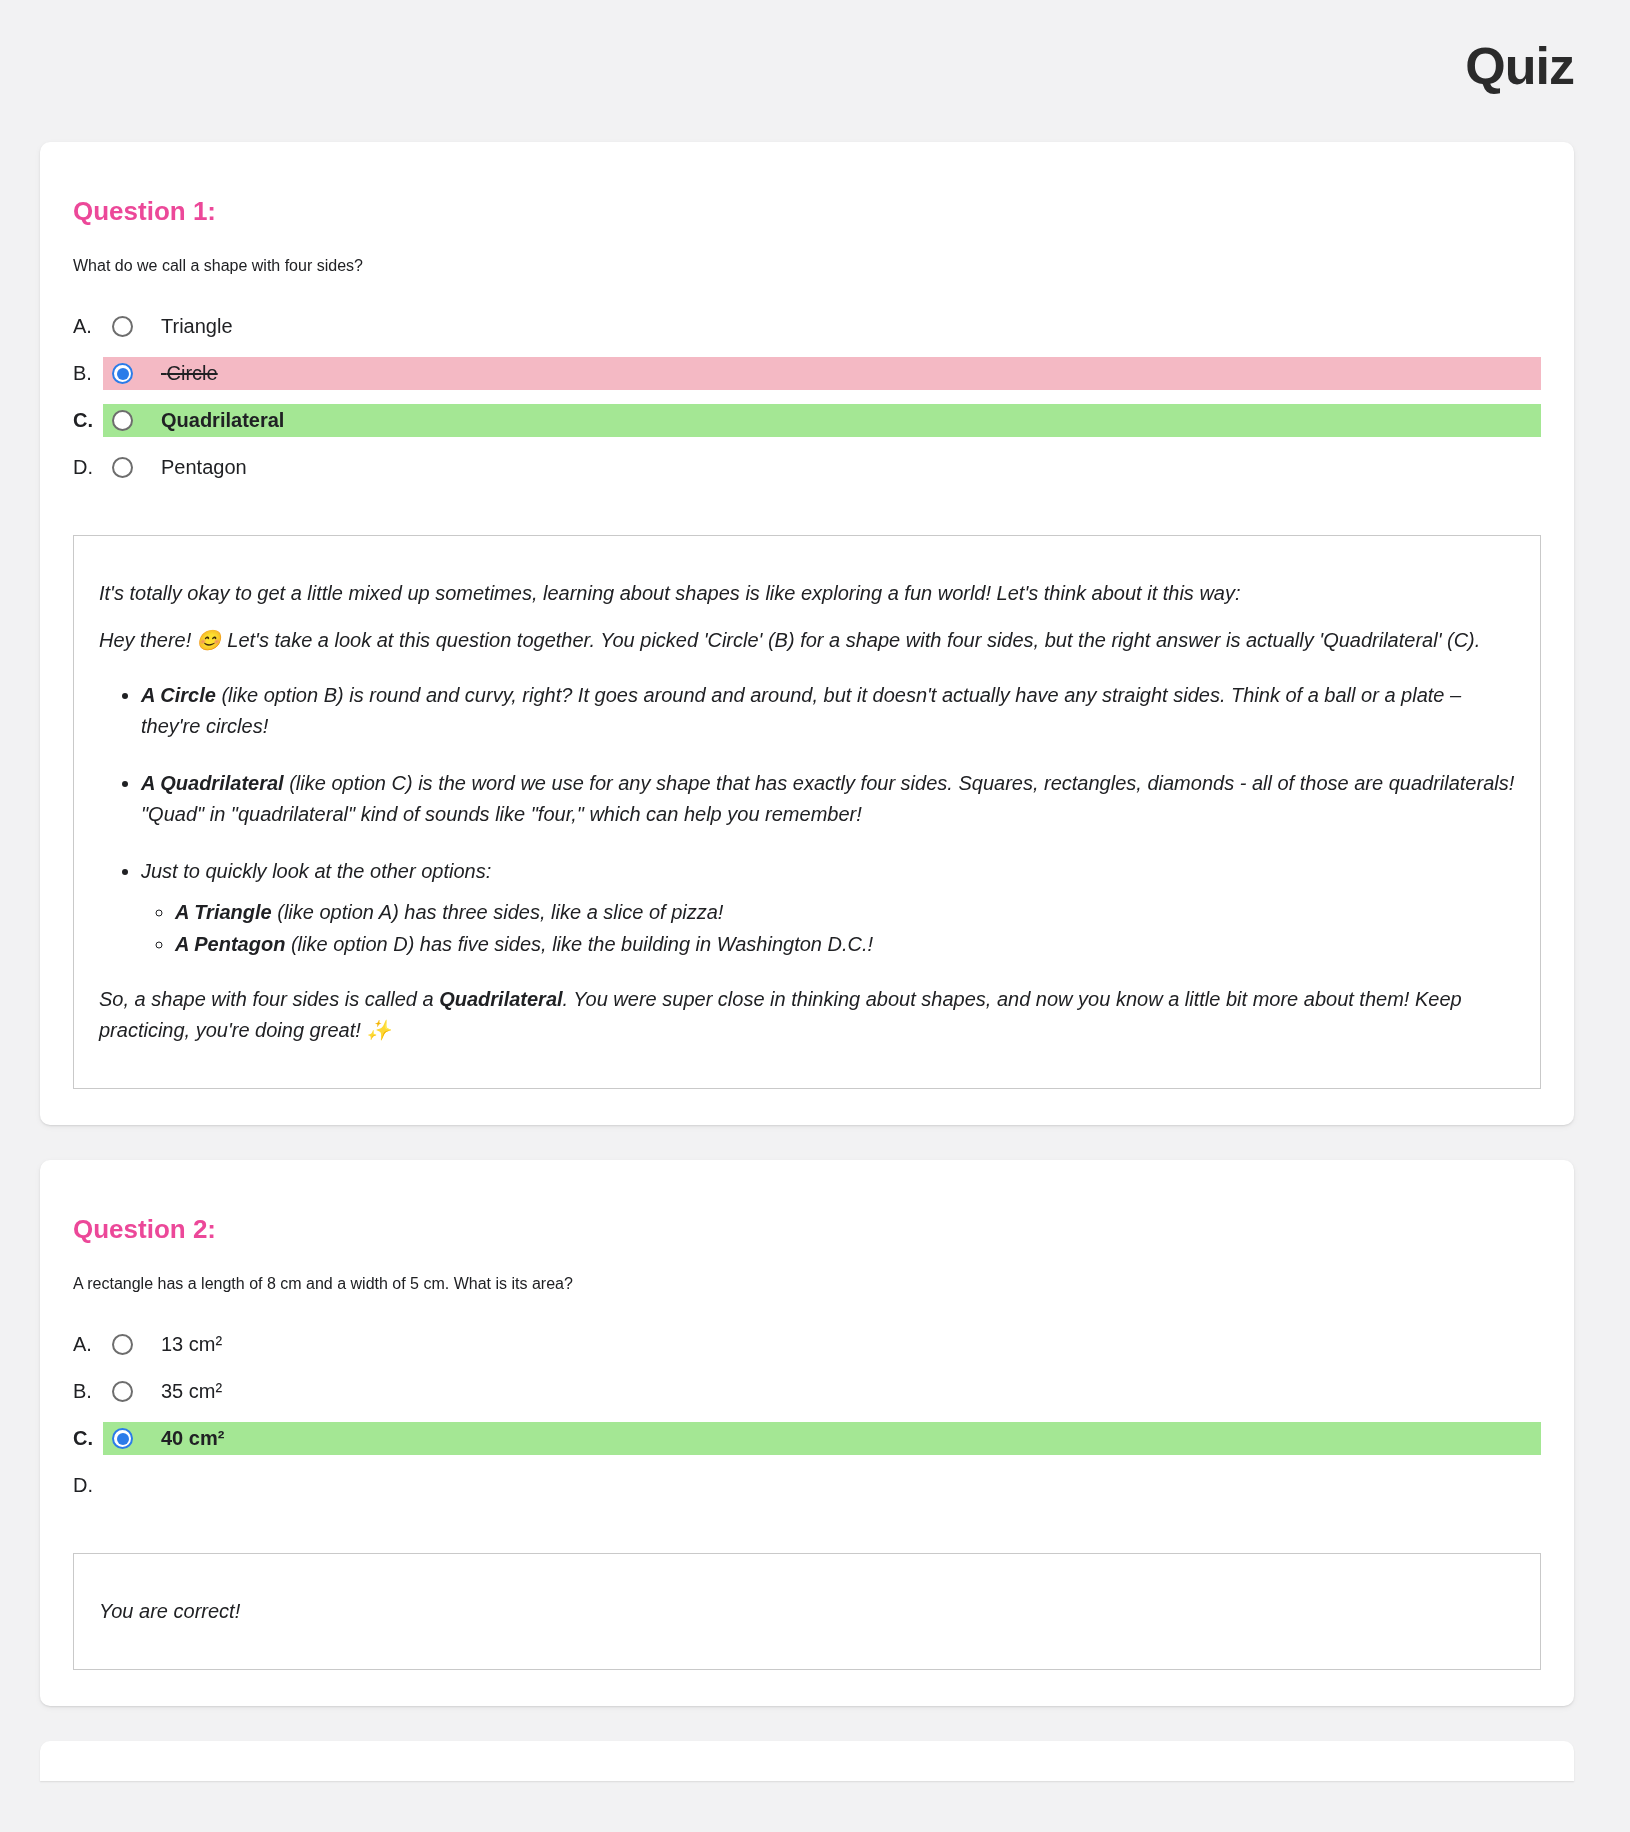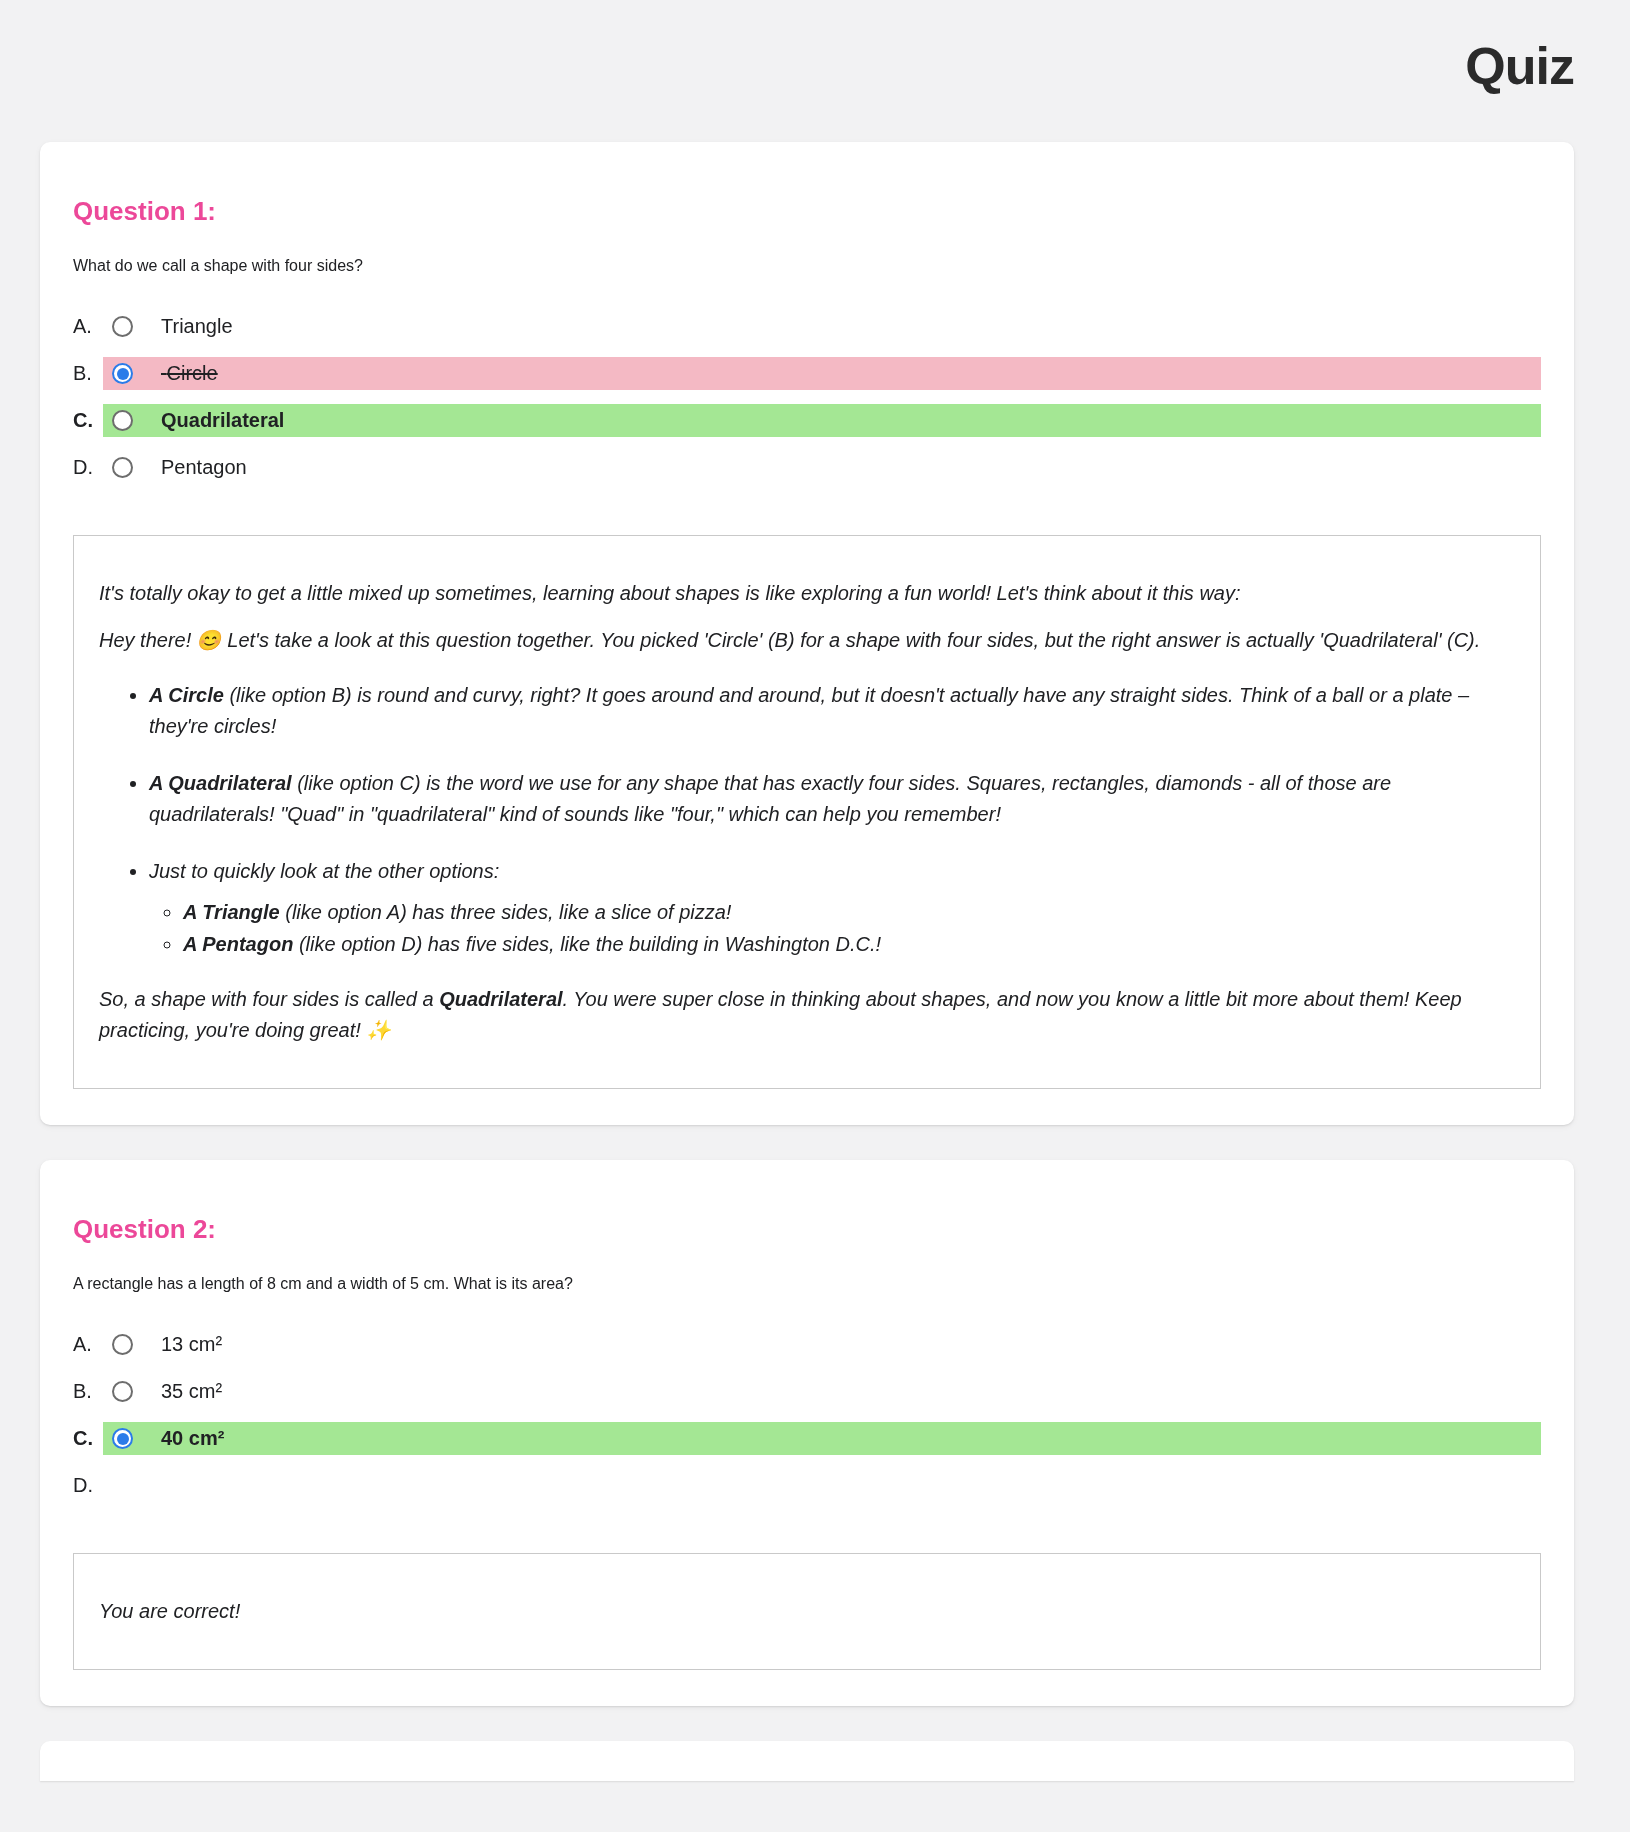--- a/index.html
+++ b/index.html
@@ -47,21 +47,21 @@
     background:var(--radio-blue);
   }
   .feedback{
     border:1px solid #c9c9c9;
     margin-top:44px;
     padding:26px 25px;
     font-style:italic;font-size:20px;line-height:31px;
   }
   .feedback p{margin:16px 0}
   .feedback ul{margin:24px 0;padding-left:42px}
-  .feedback > ul > li{margin:0 8px 26px}
+  .feedback > ul > li{margin:0 0 26px}
   .feedback > ul > li:last-child{margin-bottom:0}
   .feedback ul.sub{list-style:circle;margin:10px 0 0;padding-left:34px}
   .feedback ul.sub li{margin:1px 0}
   .feedback .b{font-weight:bold}
   .partial-card{
     height:40px;margin-bottom:0;
     border-radius:10px 10px 0 0;
     box-shadow:0 1px 2px rgba(0,0,0,.10);
     padding:0;
   }

